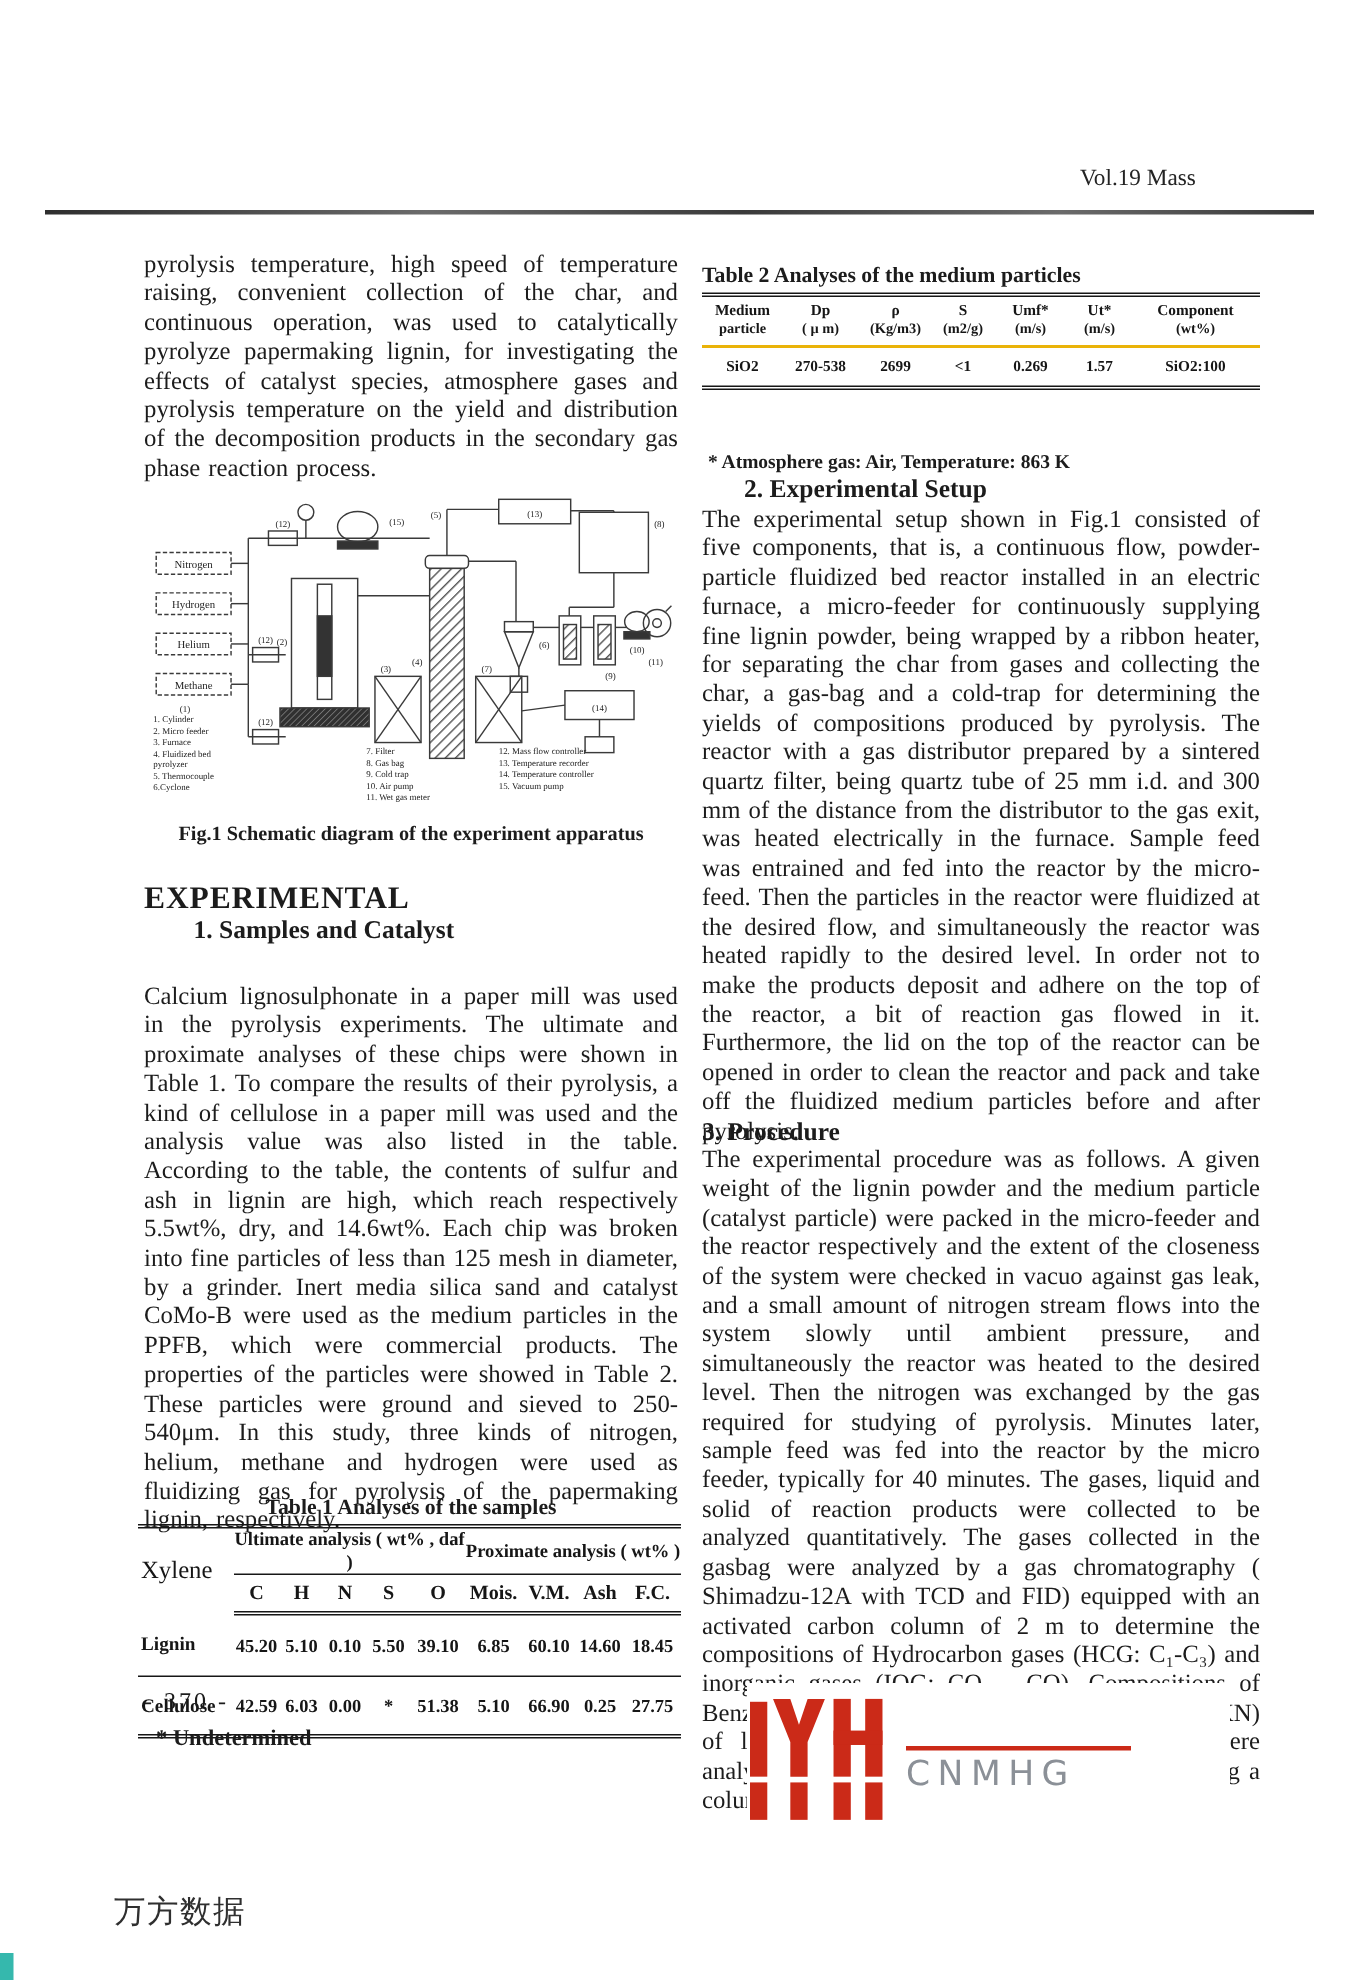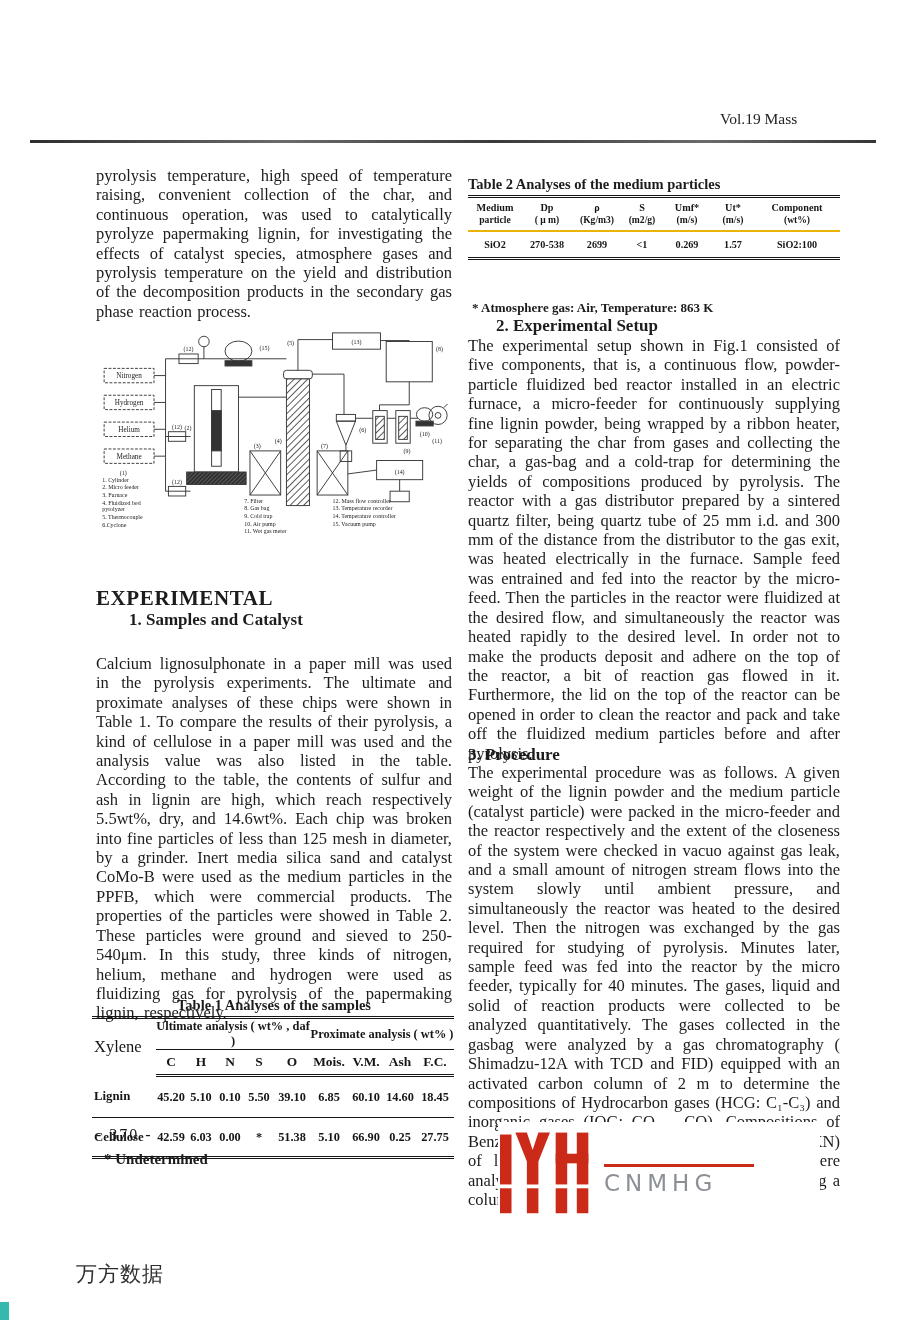--- a/index.html
+++ b/index.html
@@ -236,20 +236,21 @@
         <text x="152" y="196">9. Cold trap</text>
         <text x="152" y="204">10. Air pump</text>
         <text x="152" y="212">11. Wet gas meter</text>
         <text x="244" y="180">12. Mass flow controller</text>
         <text x="244" y="188">13. Temperature recorder</text>
         <text x="244" y="196">14. Temperature controller</text>
         <text x="244" y="204">15. Vacuum pump</text>
       </g>
     </svg>
   </div>
+  <div class="abs figcap">Fig.1  Schematic diagram of the experiment apparatus</div>
 
   <div class="abs h-exp">EXPERIMENTAL</div>
   <div class="abs s1h h-sec">1.  Samples and  Catalyst</div>
   <div class="abs s1t para">Calcium lignosulphonate in a paper mill was used in the pyrolysis experiments.  The ultimate and proximate analyses of these chips were shown in Table 1. To compare the results of their pyrolysis, a kind of cellulose in a paper mill was used and the analysis value was also listed in the table. According to the table,  the contents of sulfur and ash in lignin are high, which reach respectively 5.5wt%,  dry, and 14.6wt%. Each chip was broken into fine particles of less than 125 mesh in diameter,  by a grinder.  Inert media silica sand and catalyst CoMo-B were used as the medium particles in the PPFB,  which were commercial products.  The properties of the particles were showed in Table 2. These particles were ground and sieved to 250-540μm. In this study, three kinds of nitrogen,  helium,  methane and hydrogen were used as fluidizing gas for pyrolysis of the papermaking lignin, respectively.</div>
 
   <div class="abs t1title">Table 1   Analyses of the samples</div>
   <table class="abs t1">
     <colgroup>
       <col style="width:64px">
         <col style="width:30px">

